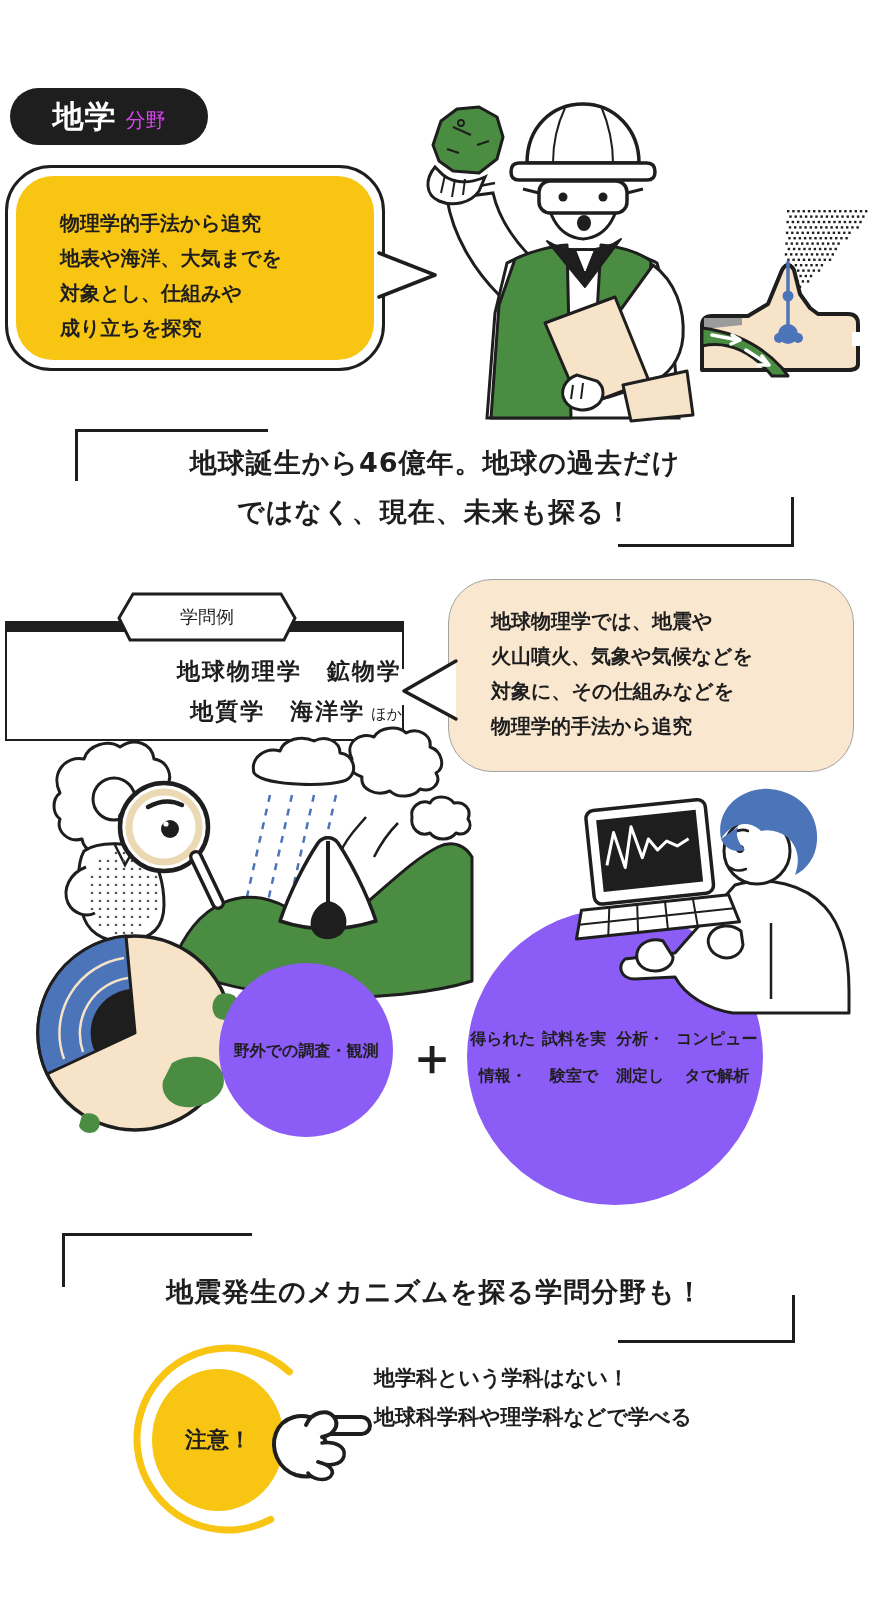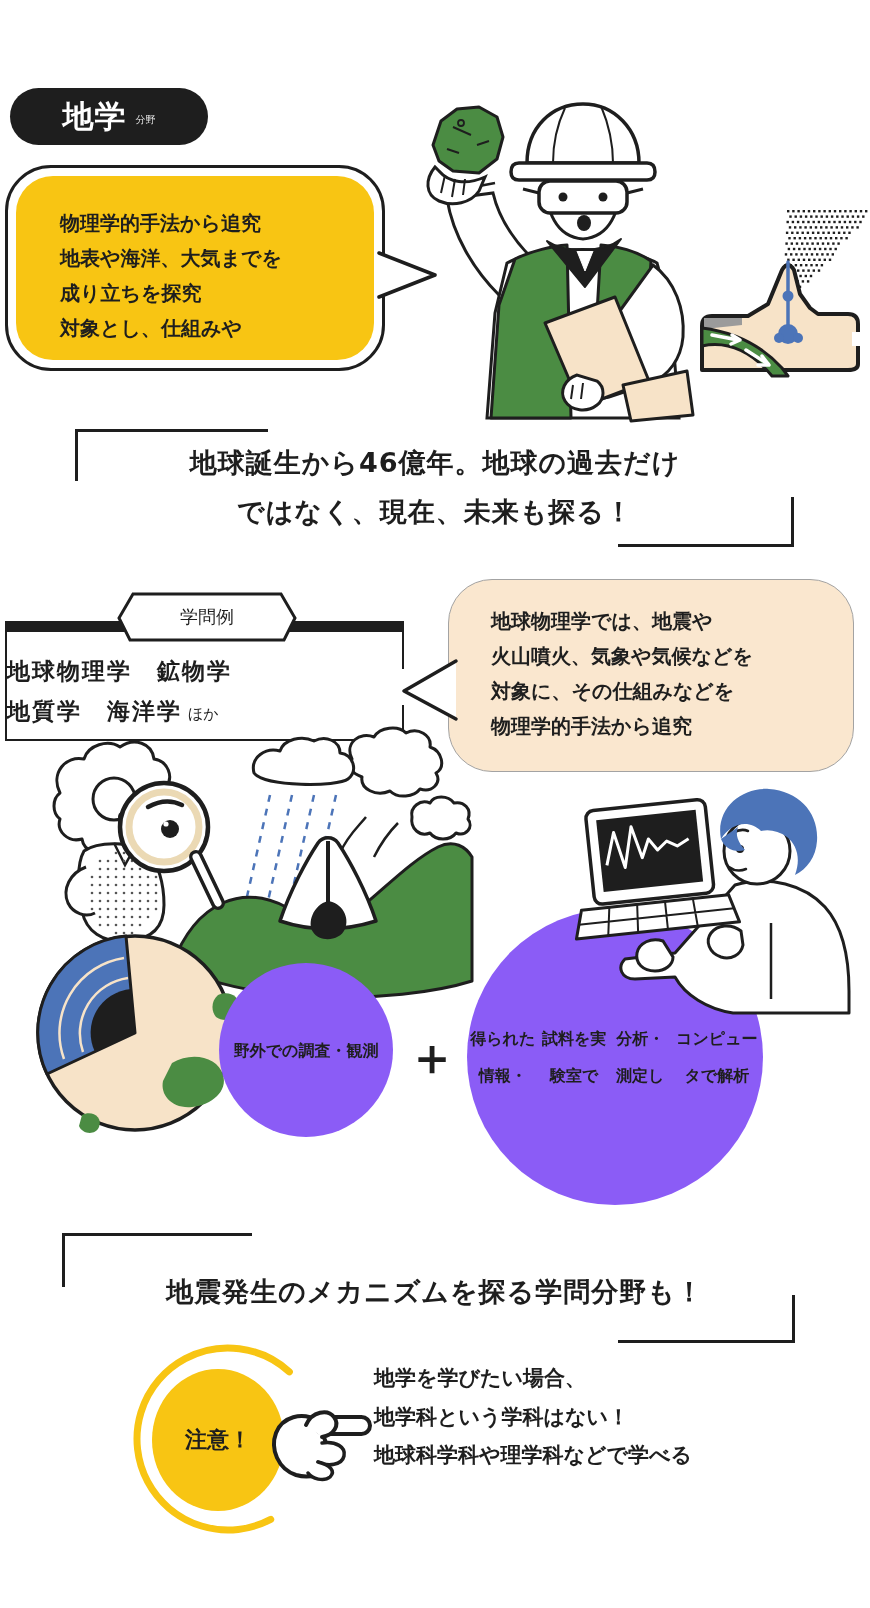--- a/index.html
+++ b/index.html
@@ -4,21 +4,21 @@
 <style>
   * { box-sizing: border-box; margin: 0; padding: 0; }
   html,body { background:#fff; }
   body { font-family: "DejaVu Sans", "Liberation Sans", sans-serif; color:#1E1E1E; }
   .page { position:relative; width:870px; height:1608px; background:#fff; overflow:hidden; margin:1px auto; }
 
   
   .badge { position:absolute; left:10px; top:87px; width:198px; height:57px; background:#1E1E1E;
            border-radius:29px; display:flex; align-items:center; justify-content:center; gap:9px; }
   .badge .t1 { color:#fff; font-size:31px; font-weight:700; letter-spacing:1px; }
-  .badge .t2 { color:#e5e5e5; font-size:10px; font-weight:500; margin-top:7px; }
+  .badge .t2 { color:#d946ef; font-size:20px; font-weight:500; margin-top:7px; }
 
   
   .bub-y-outer { position:absolute; left:5px; top:164px; width:380px; height:206px;
                  background:#fff; border:3px solid #1E1E1E; border-radius:46px; }
   .bub-y-inner { position:absolute; inset:8px; background:#F8C513; border-radius:37px;
                  padding:30px 0 0 44px; font-size:20px; line-height:35px; font-weight:600; }
   .tail-svg { position:absolute; }
 
   
   .brk { position:absolute; }
@@ -28,21 +28,21 @@
               font-size:27px; line-height:49px; letter-spacing:1px; }
 
   
   .exbox { position:absolute; left:5px; top:620px; width:399px; height:120px;
            border:2.5px solid #1E1E1E; background:#fff; }
   .exbox .topbar { position:absolute; left:0; right:0; top:0; height:9px; background:#1E1E1E; }
   .exbox .gap { position:absolute; right:-4px; top:46px; width:8px; height:36px; background:#fff; }
   .extag { position:absolute; left:110px; top:-31px; width:180px; height:50px; }
   .extag-label { position:absolute; left:110px; top:-31px; width:180px; height:50px;
                  display:flex; align-items:center; justify-content:center; font-size:18px; font-weight:500; }
-  .exrows { padding-top:28px; text-align:left; font-size:23px; font-weight:700; line-height:40px; letter-spacing:2px; }
+  .exrows { padding-top:28px; text-align:right; font-size:23px; font-weight:700; line-height:40px; letter-spacing:2px;padding-left:29px; }
   .exrows .note { font-size:15px; font-weight:500; letter-spacing:0; margin-left:6px; }
 
   
   .bub-b { position:absolute; left:448px; top:578px; width:406px; height:193px; background:#FAE7CF;
            border:1px solid #a3a3a3; border-radius:44px; padding:24px 0 0 42px;
            font-size:20px; line-height:35px; font-weight:600; }
 
   
   .circ { position:absolute; background:#8b5cf6; border-radius:50%;
           display:flex; flex-direction:row; align-items:center; justify-content:center;
@@ -67,22 +67,22 @@
 
   <div class="badge">
     <span class="t1">地学</span>
     <span class="t2">分野</span>
   </div>
 
   <div class="bub-y-outer">
     <div class="bub-y-inner">
       <div>物理学的手法から追究</div>
       <div>地表や海洋、大気までを</div>
+      <div>対象とし、仕組みや</div>
       <div>成り立ちを探究</div>
-      <div>対象とし、仕組みや</div>
     </div>
   </div>
   <svg class="tail-svg" style="left:377px; top:244px;" width="62" height="60" viewBox="0 0 62 60">
     <polygon points="2,8 58,30 2,52" fill="#fff"></polygon>
     <path d="M2,8 L58,30 M2,52 L58,30" stroke="#1E1E1E" stroke-width="3.5" fill="none" stroke-linecap="round"></path>
   </svg>
 
   <svg style="left:395px; top:82px;" width="310" height="335" viewBox="0 0 310 335">
 
     <path d="M52,116 C58,152 78,186 104,212 L144,182 C120,160 104,136 98,110 Z" fill="#fff" stroke="#1E1E1E" stroke-width="3"></path>
@@ -506,18 +506,17 @@
     <span>注意！</span>
   </div>
   <svg style="left:266px; top:1404px;" width="110" height="80" viewBox="0 0 110 80">
     <path d="M52,16 C36,6 16,12 10,28 C4,44 12,64 30,70 C44,74 58,70 64,58 C68,50 66,42 60,38 Z" fill="#fff" stroke="#1E1E1E" stroke-width="4" stroke-linejoin="round"></path>
     <rect x="50" y="12" width="54" height="17" rx="8.5" fill="#fff" stroke="#1E1E1E" stroke-width="4"></rect>
     <path d="M40,20 C46,6 62,4 68,12 C74,20 68,30 56,32" fill="#fff" stroke="#1E1E1E" stroke-width="4" stroke-linecap="round"></path>
     <path d="M56,38 C70,36 80,42 78,51 C76,60 62,62 52,57" fill="#fff" stroke="#1E1E1E" stroke-width="3.5" stroke-linecap="round"></path>
     <path d="M52,57 C64,60 70,66 64,72 C58,77 46,74 42,68" fill="#fff" stroke="#1E1E1E" stroke-width="3.5" stroke-linecap="round"></path>
   </svg>
   <div class="notice-text">
-    <div>地学を学びたい場合、</div>
     <div>地学科という学科はない！</div>
     <div>地球科学科や理学科などで学べる</div>
   </div>
 
 </div>
 
 </body></html>

